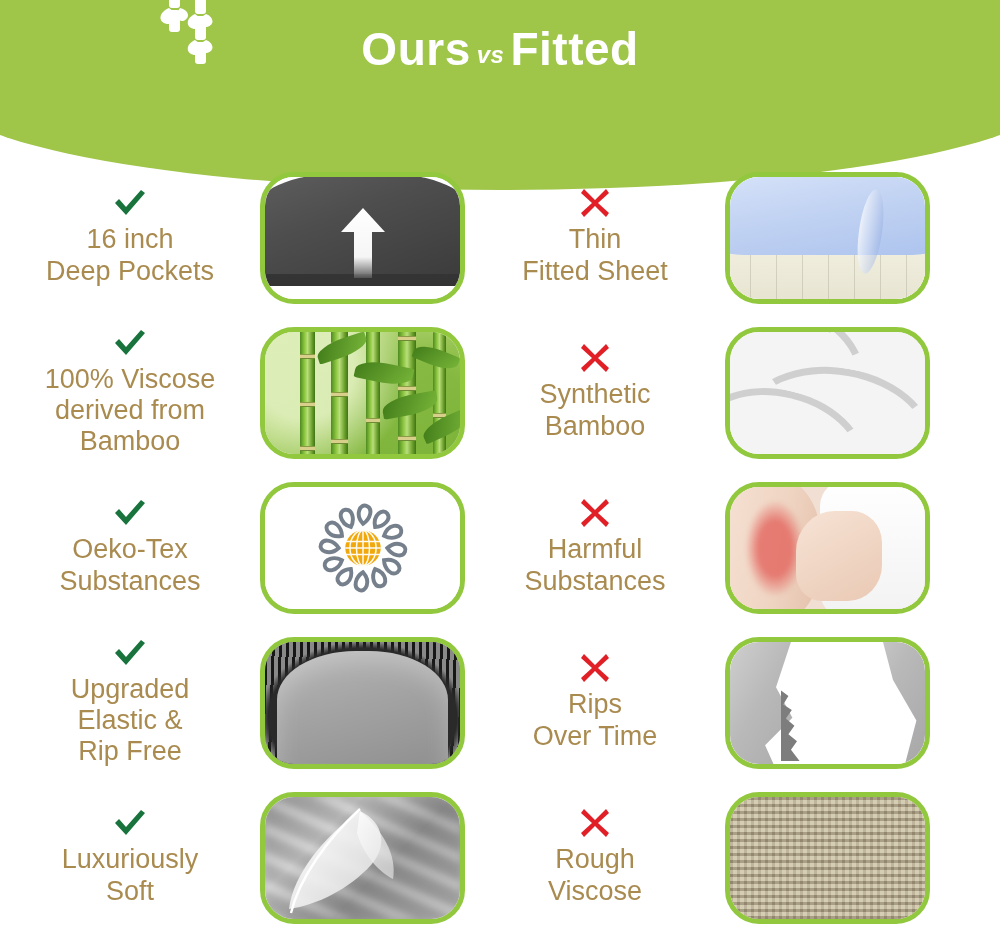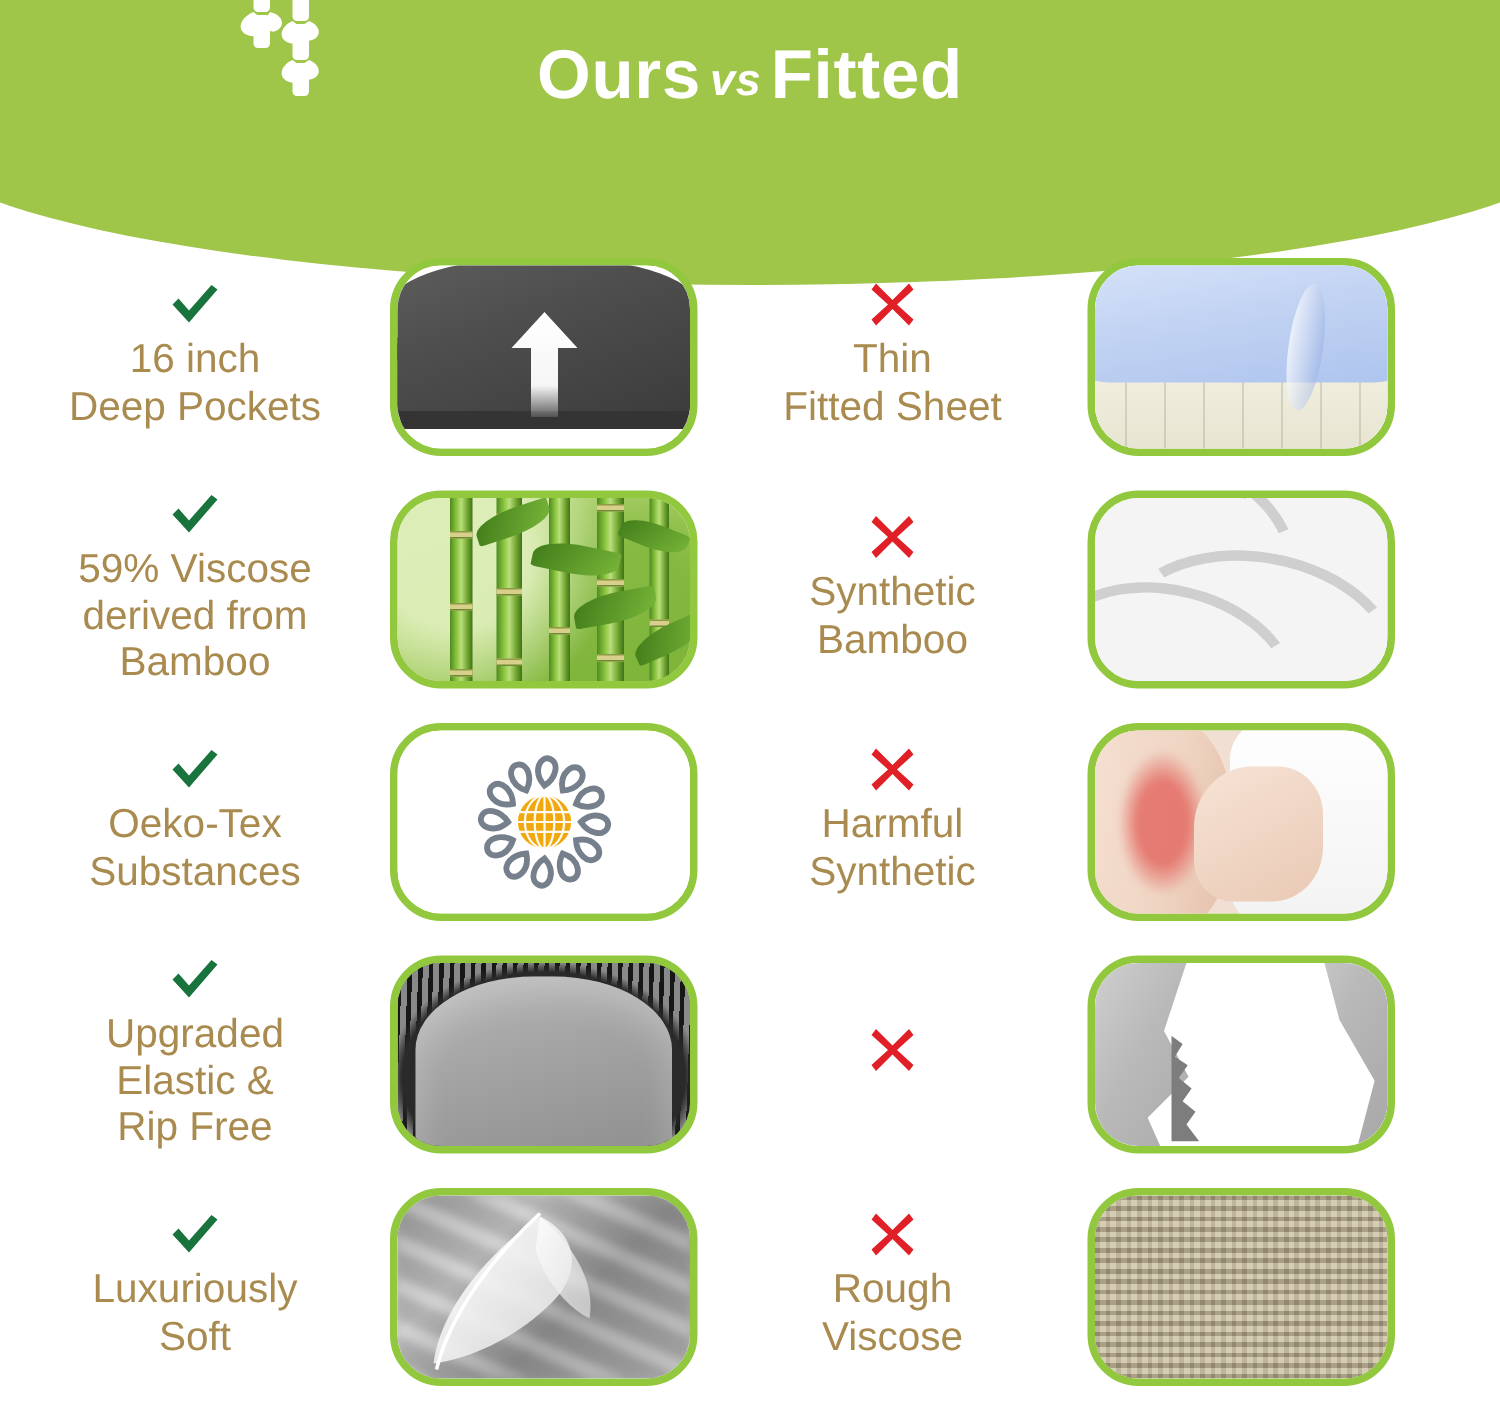--- a/index.html
+++ b/index.html
@@ -23,21 +23,21 @@
     position:absolute; top:22px; left:0; width:1120px;
     text-align:center;
     color:#ffffff;
     font-size:46px;
     font-weight:bold;
     letter-spacing:0.5px;
     white-space:nowrap;
   }
   .banner-title .vs {
     font-style:italic;
-    font-size:30px;
+    font-size:24px;
     font-weight:bold;
     padding:0 6px;
     vertical-align:2px;
   }
   .bamboo-mark {
     position:absolute; top:-6px; left:215px;
     width:70px; height:78px;
   }
 
   
@@ -298,21 +298,21 @@
   </div>
 
   <div class="row">
     <div class="half">
       <div class="label-cell">
         <span class="mark">
           <svg width="34" height="28" viewBox="0 0 34 28">
               <path d="M2 14 L6 10 L13 18 L28 1 L32 4 L13 26 Z" fill="#18733c"></path>
             </svg>
         </span>
-        <span class="label-text">59% Viscose
+        <span class="label-text">100% Viscose
 derived from
 Bamboo</span>
       </div>
       <div class="card">
         <div class="scene sc-bamboo">
           <div class="blur"></div>
           <div class="stalk" style="left:18%;width:15px;">
             <div class="node" style="top:22%"></div>
               <div class="node" style="top:55%"></div>
               <div class="node" style="top:85%"></div>
@@ -434,21 +434,21 @@
       </div>
     </div>
     <div class="half">
       <div class="label-cell">
         <span class="mark">
           <svg width="30" height="30" viewBox="0 0 30 30">
               <path d="M4 1 L15 12 L26 1 L29 5 L18 15 L29 25 L26 29 L15 18 L4 29 L1 25 L12 15 L1 5 Z" fill="#e01f26"></path>
             </svg>
         </span>
         <span class="label-text">Harmful
-Synthetic</span>
+Substances</span>
       </div>
       <div class="card">
         <div class="scene sc-rash">
           <div class="top-white"></div>
           <div class="arm"></div>
           <div class="red"></div>
           <div class="hand"></div>
         </div>
       </div>
     </div>
@@ -473,20 +473,22 @@
         </div>
       </div>
     </div>
     <div class="half">
       <div class="label-cell">
         <span class="mark">
           <svg width="30" height="30" viewBox="0 0 30 30">
               <path d="M4 1 L15 12 L26 1 L29 5 L18 15 L29 25 L26 29 L15 18 L4 29 L1 25 L12 15 L1 5 Z" fill="#e01f26"></path>
             </svg>
         </span>
+        <span class="label-text">Rips
+Over Time</span>
       </div>
       <div class="card">
         <div class="scene sc-rip">
           <div class="piece left"></div>
           <div class="piece right"></div>
           <div class="jag"></div>
         </div>
       </div>
     </div>
   </div>

